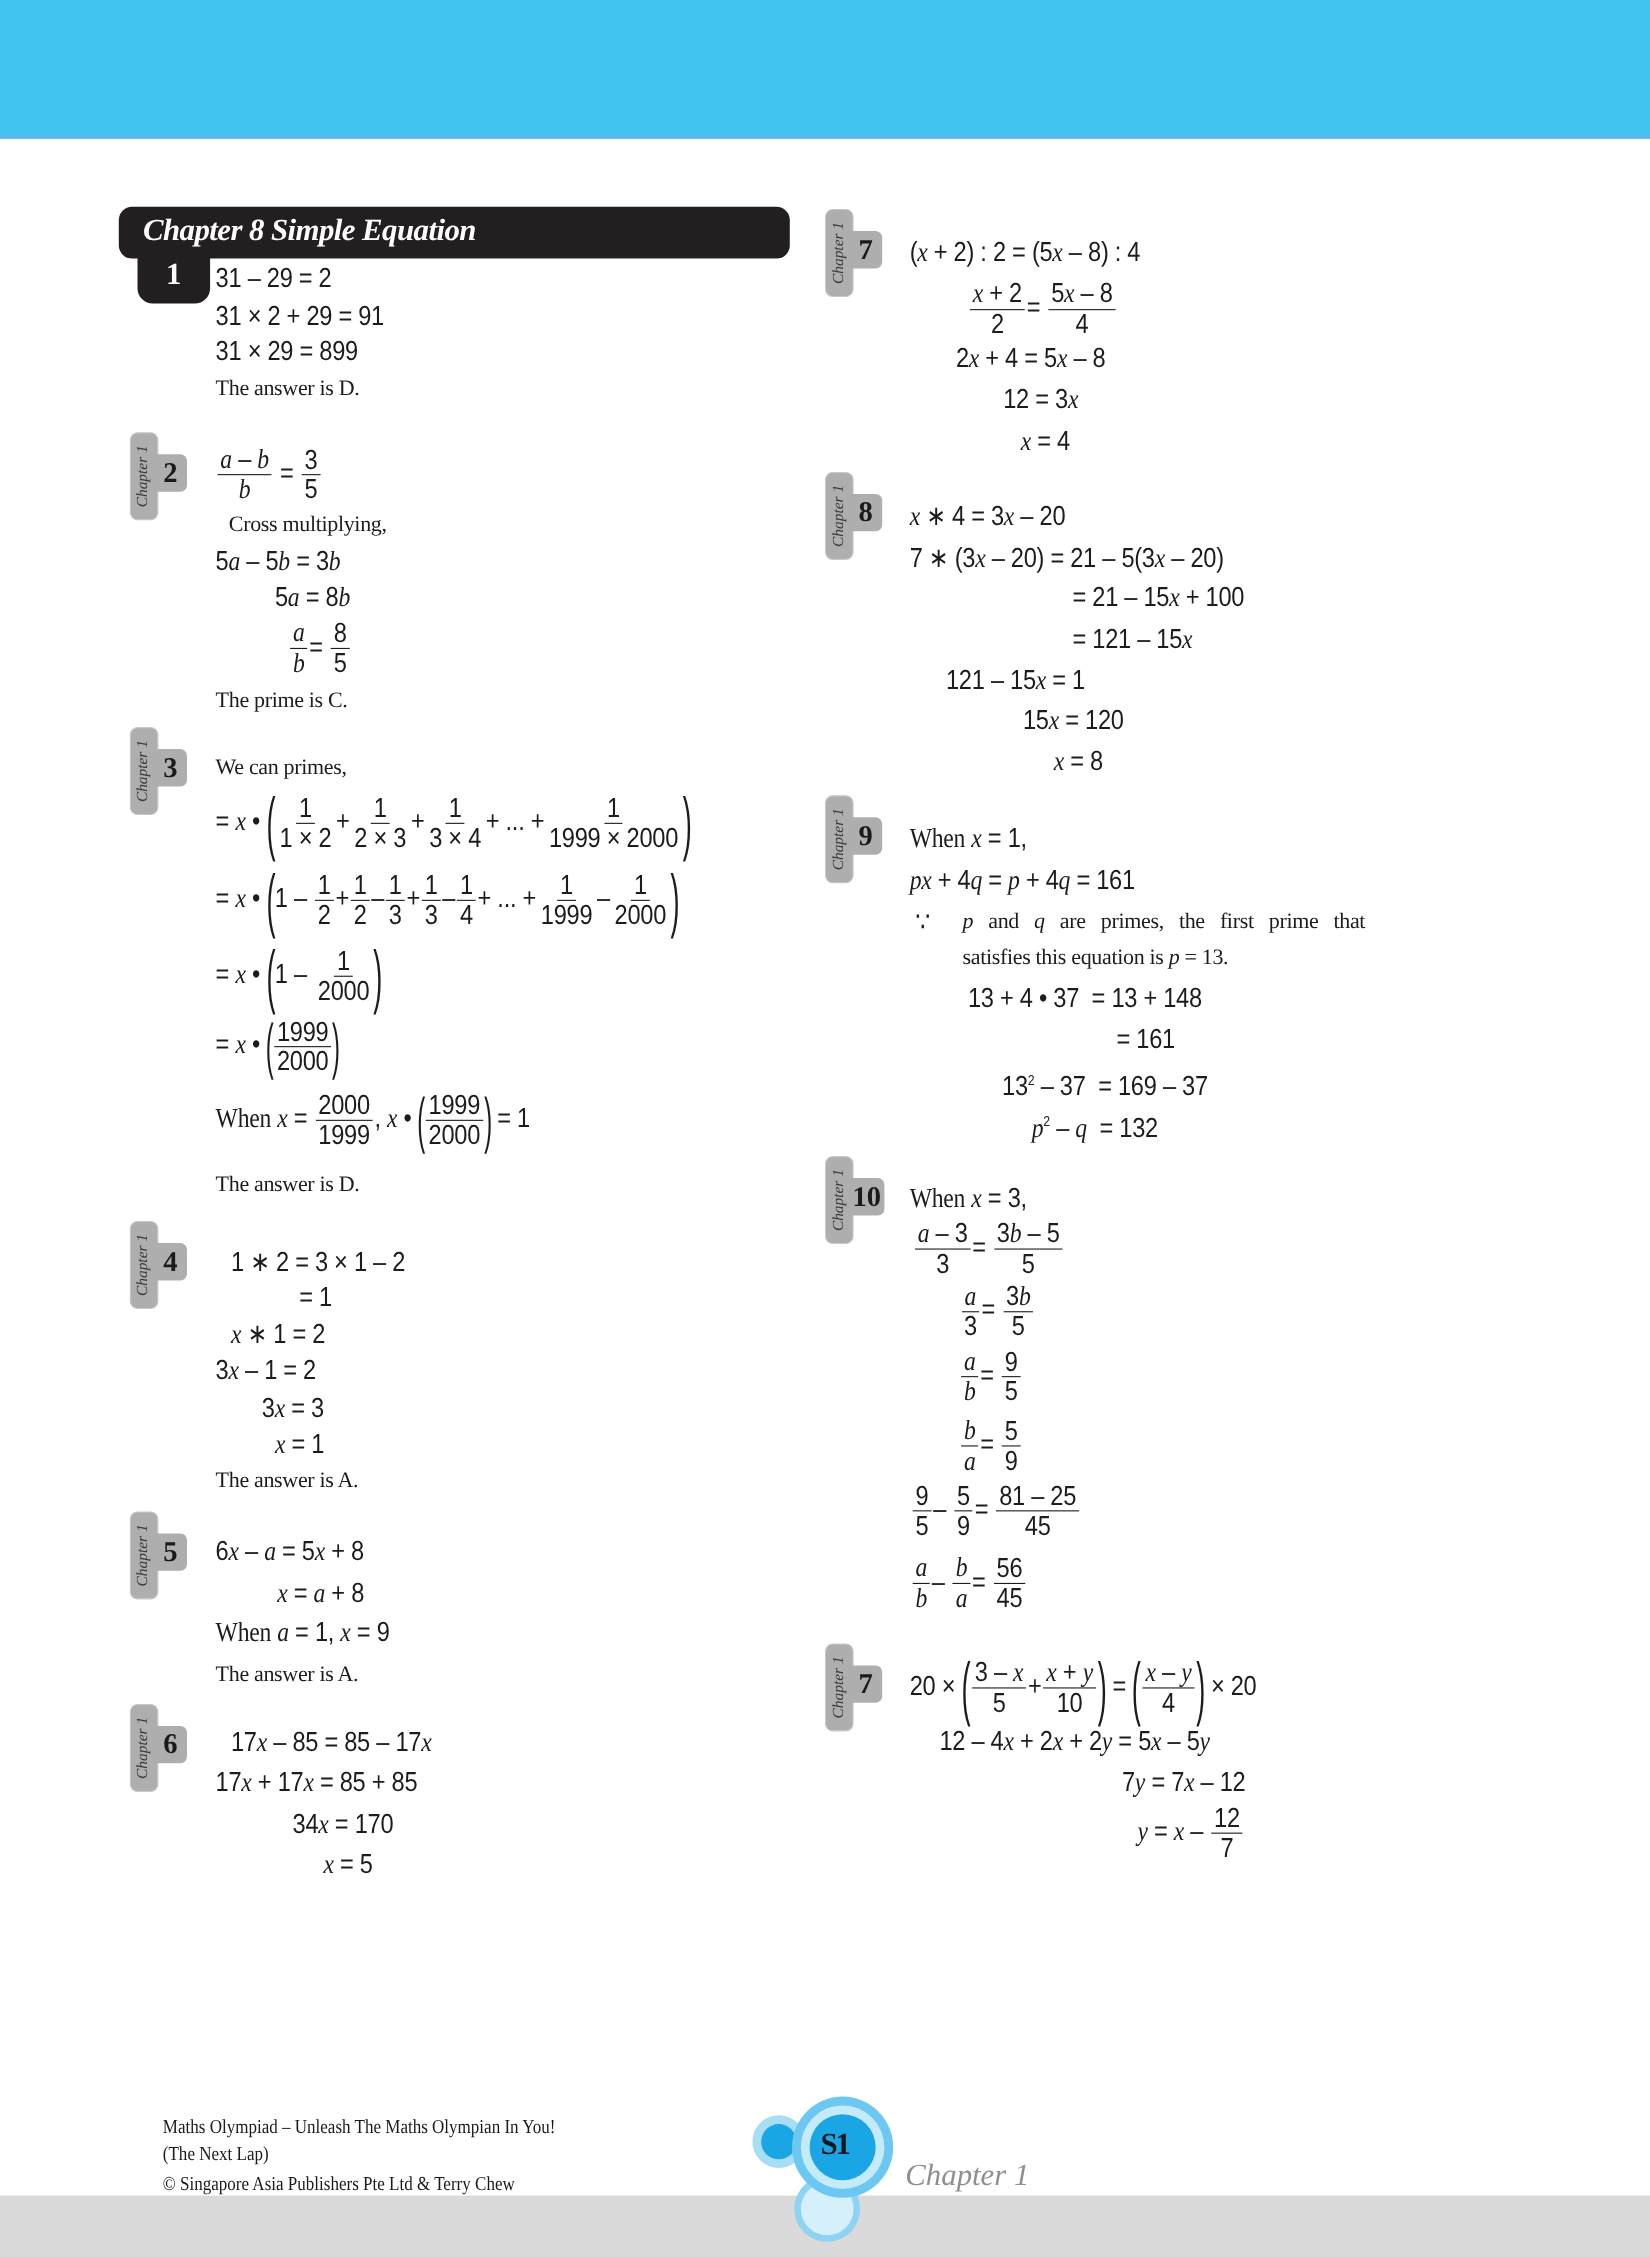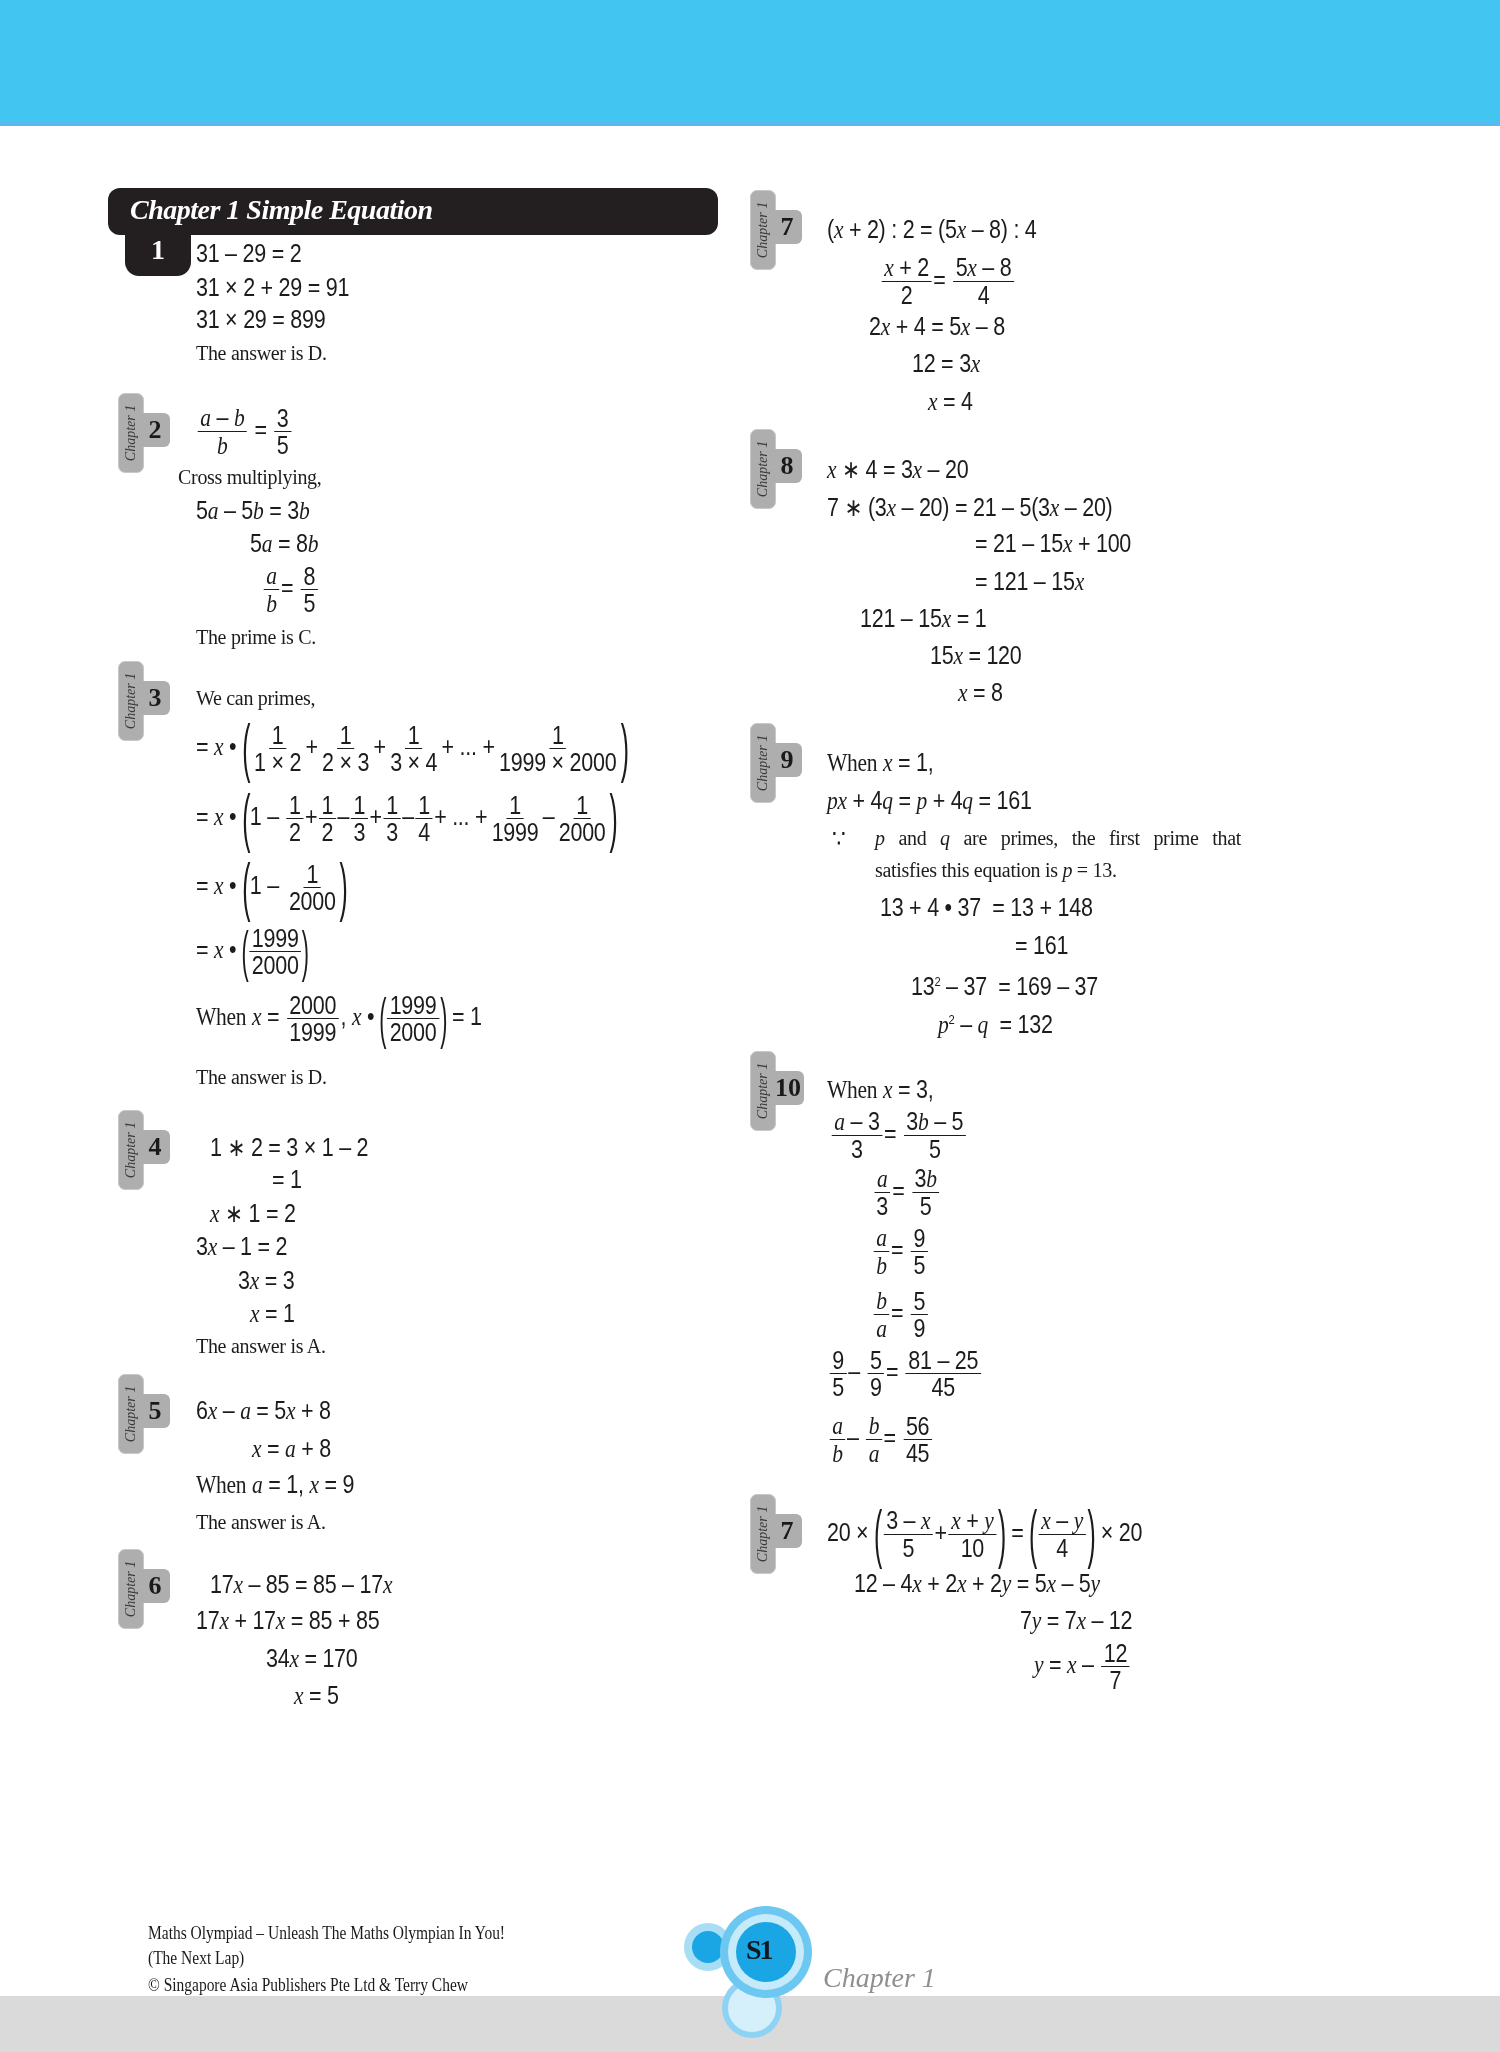--- a/index.html
+++ b/index.html
@@ -42,21 +42,21 @@
     transform: scaleX(0.86); transform-origin: left center; white-space: nowrap; }
   .logo { position: absolute; }
   .footer-chapter { position: absolute; left: 823px; top: 1962px; font-size: 28px; font-style: italic; color: #8f8f8f; font-family: "Liberation Serif", serif; }
 </style>
 </head>
 <body>
 
 <div class="top-band"></div>
 
 <div class="chapter-bar">
-  <span>Chapter 1  Simple Equation</span>
+  <span>Chapter 8  Simple Equation</span>
 </div>
 <div class="q1-badge">1</div>
 
 <div class="ln" style="left:196px;top:238px">31 – 29 = 2</div>
 <div class="ln" style="left:196px;top:272px">31 × 2 + 29 = 91</div>
 <div class="ln" style="left:196px;top:304px">31 × 29 = 899</div>
 <div class="ln txt" style="left:196px;top:338px">The answer is D.</div>
 
 <div class="badge" style="left:118px;top:393px">
   <div class="tab">
@@ -66,21 +66,21 @@
 </div>
 <div class="ln" style="left:196px;top:404px">
   <span class="frac">
       <span class="n"><i>a</i> – <i>b</i></span>
       <span class="d"><i>b</i></span>
     </span> = <span class="frac">
       <span class="n">3</span>
       <span class="d">5</span>
     </span>
 </div>
-<div class="ln txt" style="left:178px;top:462px">Cross multiplying,</div>
+<div class="ln txt" style="left:208px;top:462px">Cross multiplying,</div>
 <div class="ln" style="left:196px;top:495px">5<i>a</i> – 5<i>b</i> = 3<i>b</i></div>
 <div class="ln" style="left:250px;top:528px">5<i>a</i> = 8<i>b</i></div>
 <div class="ln" style="left:262px;top:562px">
   <span class="frac">
       <span class="n"><i>a</i></span>
       <span class="d"><i>b</i></span>
     </span>= <span class="frac">
       <span class="n">8</span>
       <span class="d">5</span>
     </span>

